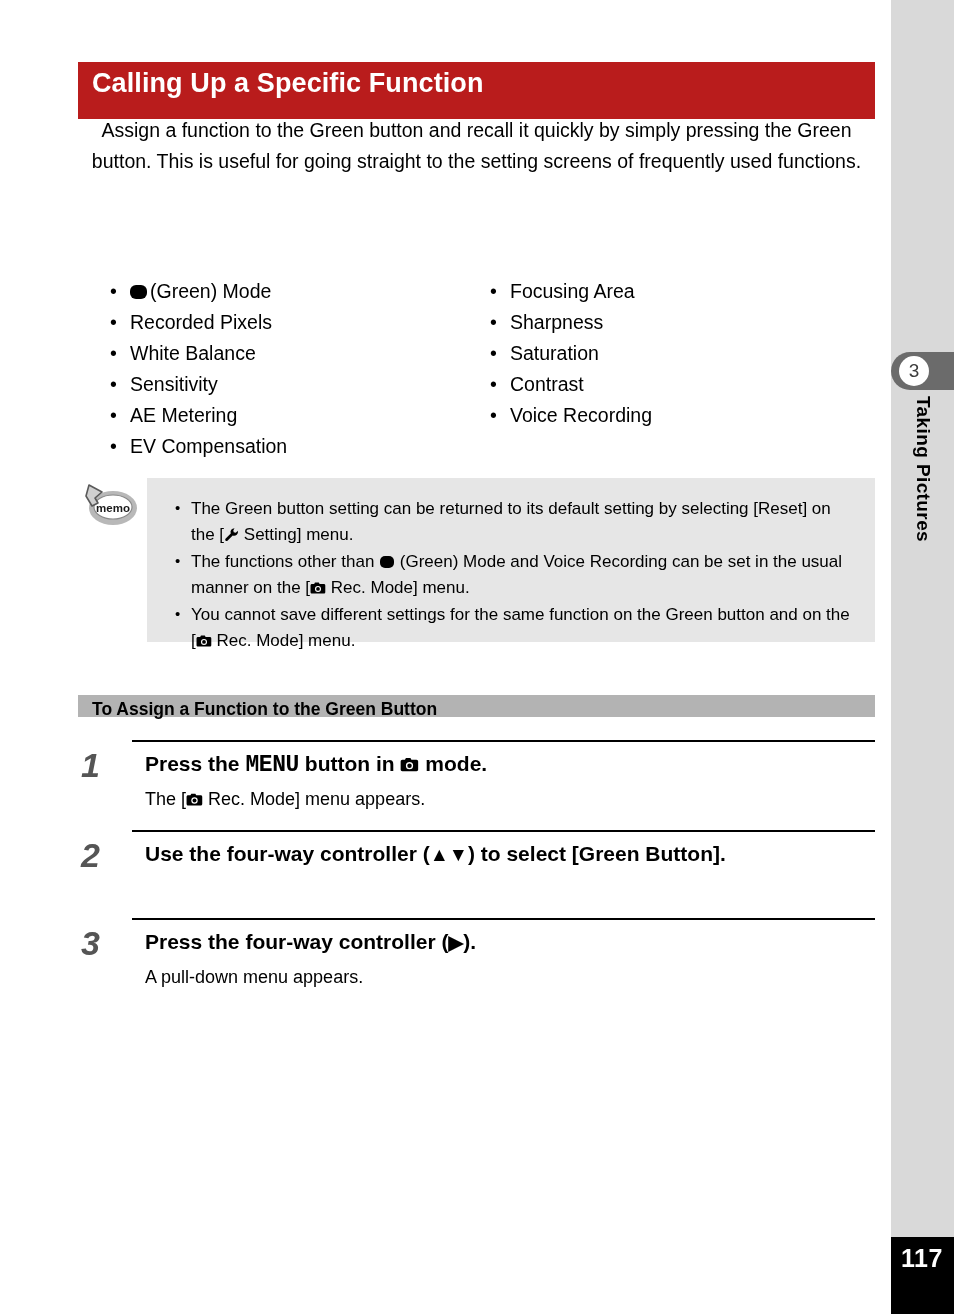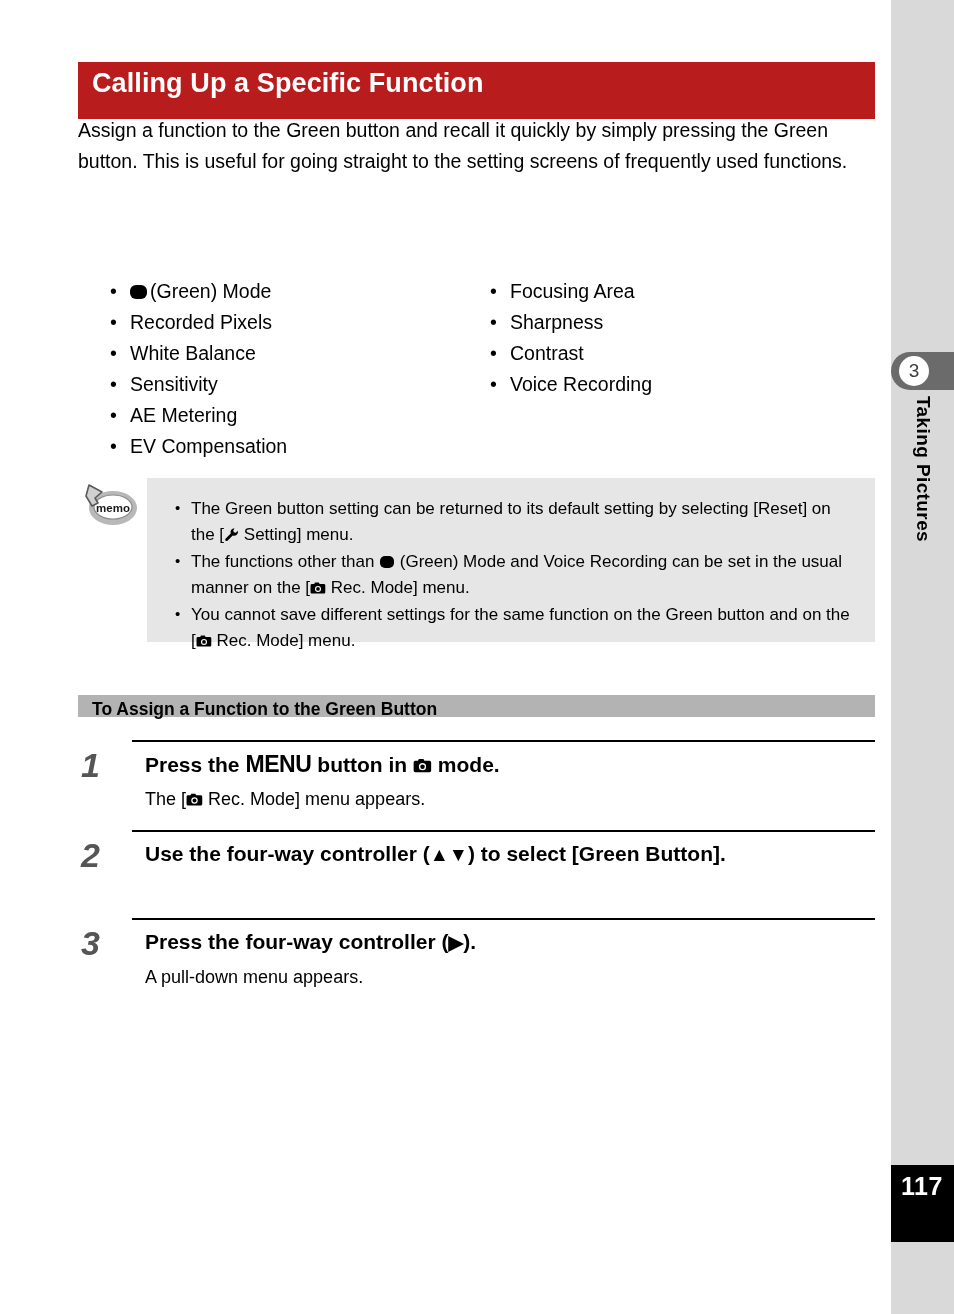--- a/index.html
+++ b/index.html
@@ -64,21 +64,21 @@
     text-orientation: mixed;
     font-size: 19px;
     font-weight: bold;
     letter-spacing: 0.4px;
     color: #000;
     white-space: nowrap;
   }
   .page-num-block {
     position: absolute;
     left: 891px;
-    top: 1165px;
+    top: 1237px;
     width: 63px;
     height: 77px;
     background: #000000;
   }
   .page-num-block span {
     position: absolute;
     left: 10px;
     top: 7px;
     color: #ffffff;
     font-size: 25px;
@@ -105,21 +105,21 @@
   }
 
   .intro {
     position: absolute;
     left: 78px;
     top: 115px;
     width: 797px;
     font-size: 19.5px;
     line-height: 31px;
   }
-  .intro p { margin: 0 0 14px 0; }
+  .intro p { margin: 0 0 14px 0; text-align: center; }
 
   
   .func-cols {
     position: absolute;
     left: 110px;
     top: 260px;
     width: 770px;
   }
   .func-col {
     position: absolute;
@@ -244,20 +244,21 @@
   }
   .step .detail {
     font-size: 18px;
     line-height: 28px;
     margin: 4px 0 0 0;
   }
   .menu-word {
     font-size: 23px;
     font-weight: bold;
     letter-spacing: -0.4px;
+    font-family: Liberation Mono, monospace;
   }
 
   
   .ico {
     display: inline-block;
     vertical-align: -2px;
   }
   .ico svg { display: block; }
   .tri { font-size: 0.92em; letter-spacing: 0px; }
 </style>
@@ -291,20 +292,21 @@
     <span class="func-item"><span class="bul">•</span><span class="green-dot"></span><span>(Green) Mode</span></span>
     <span class="func-item"><span class="bul">•</span><span>Recorded Pixels</span></span>
     <span class="func-item"><span class="bul">•</span><span>White Balance</span></span>
     <span class="func-item"><span class="bul">•</span><span>Sensitivity</span></span>
     <span class="func-item"><span class="bul">•</span><span>AE Metering</span></span>
     <span class="func-item"><span class="bul">•</span><span>EV Compensation</span></span>
   </div>
   <div class="func-col right">
     <span class="func-item"><span class="bul">•</span><span>Focusing Area</span></span>
     <span class="func-item"><span class="bul">•</span><span>Sharpness</span></span>
+    <span class="func-item"><span class="bul">•</span><span>Saturation</span></span>
     <span class="func-item"><span class="bul">•</span><span>Contrast</span></span>
     <span class="func-item"><span class="bul">•</span><span>Voice Recording</span></span>
   </div>
 </div>
 
 <div class="memo-wrap">
 
   <span class="memo-icon">
     <svg width="56" height="48" viewBox="0 0 56 48">
       <ellipse cx="31" cy="27" rx="24" ry="17" fill="#b8b8b8"></ellipse>

